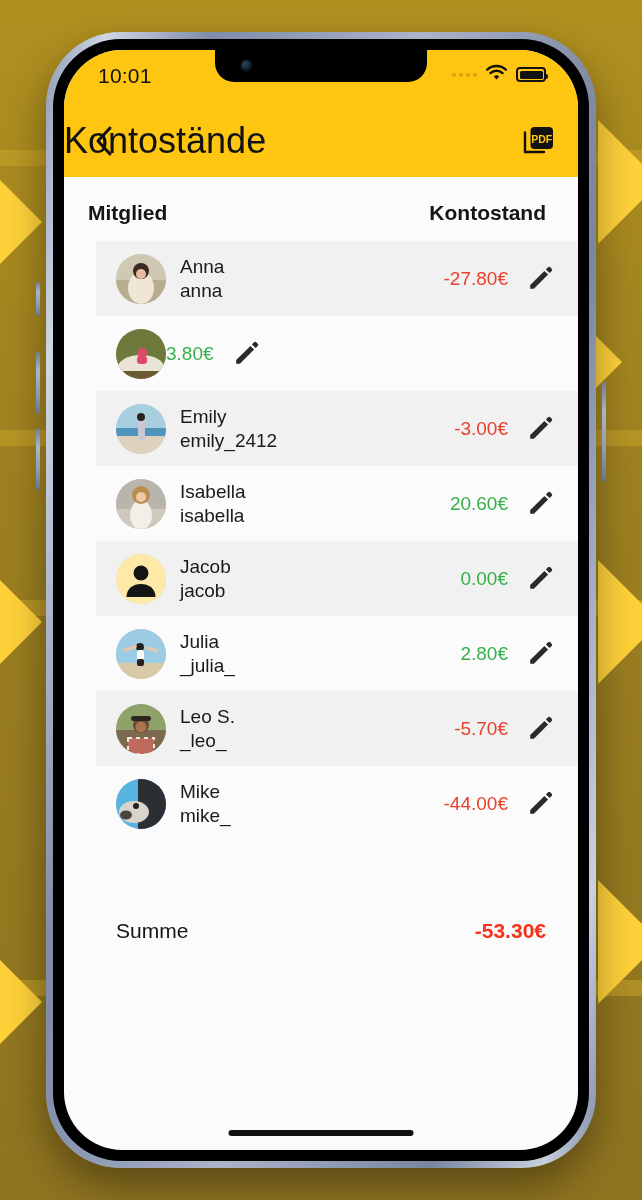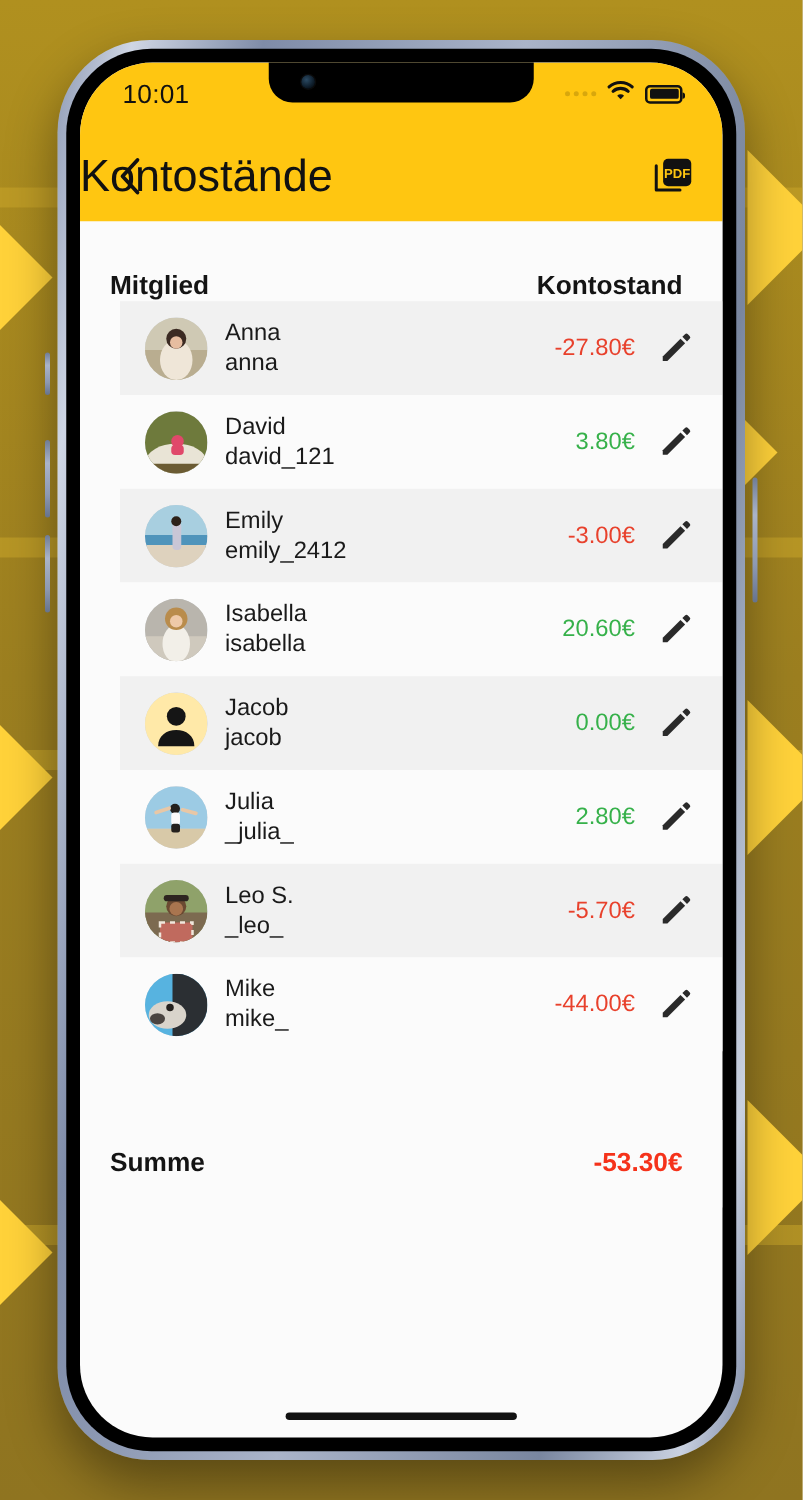--- a/index.html
+++ b/index.html
@@ -167,21 +167,21 @@
     cursor: pointer;
     position: relative;
     z-index: 2;
   }
 
   
   #table-head {
     height: 64px;
     background: #fbfbfb;
     display: flex;
-    align-items: flex-end;
+    align-items: center;
     padding: 8px 32px 0 24px;
     font-weight: 700;
     font-size: 21px;
     color: #141414;
   }
   #col-member { flex: 1; }
   #col-balance { text-align: right; }
 
   
   #rows { background: #fbfbfb; padding-left: 32px; }
@@ -231,21 +231,21 @@
 
   
   #sum-row {
     height: 70px;
     display: flex;
     align-items: center;
     padding: 0 32px 0 24px;
     background: #fbfbfb;
     margin-top: 55px;
   }
-  #sum-label { flex: 1; font-size: 21px; font-weight: 700; color: #141414; }
+  #sum-label { flex: 1; font-size: 21px; font-weight: 400; color: #141414; margin-left: 28px; }
   #sum-value { font-size: 21px; font-weight: 700; color: #f5321a; }
 
   
   #home-ind {
     position: absolute;
     bottom: 14px;
     left: 50%;
     transform: translateX(-50%);
     width: 185px; height: 6px;
     border-radius: 3px;
@@ -355,24 +355,20 @@
           <div class="row plain">
             <div class="avatar">
               <svg viewBox="0 0 50 50">
                 <rect width="50" height="50" fill="#6e7a3c"></rect>
                 <ellipse cx="25" cy="40" rx="24" ry="14" fill="#e9e4d6"></ellipse>
                 <rect y="42" width="50" height="8" fill="#6b5b33"></rect>
                 <circle cx="26" cy="24" r="5" fill="#e0486a"></circle>
                 <rect x="21" y="27" width="10" height="8" rx="3" fill="#e0486a"></rect>
               </svg>
             </div>
-            <div class="names">
-              <div class="nm">David</div>
-              <div class="un">david_121</div>
-            </div>
             <div class="bal pos">3.80€</div>
             <div class="edit-btn">
               <svg width="26" height="26" viewBox="0 0 26 26">
                 <path d="M3.2 19.1 17.4 4.9l3.7 3.7L6.9 22.8H3.2z" fill="#2a2a2a"></path>
                 <path d="M18.9 3.4 21 1.3a1.6 1.6 0 0 1 2.3 0l1.4 1.4a1.6 1.6 0 0 1 0 2.3l-2.1 2.1z" fill="#2a2a2a"></path>
               </svg>
             </div>
           </div>
           <div class="row alt">
             <div class="avatar">

